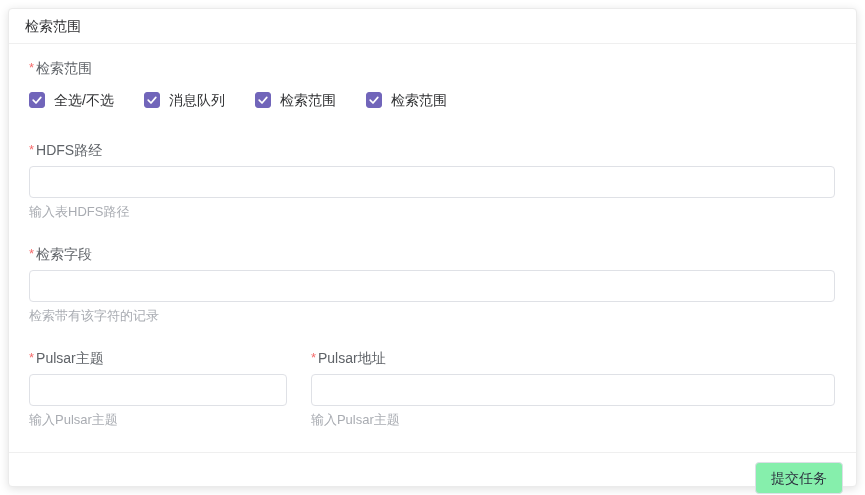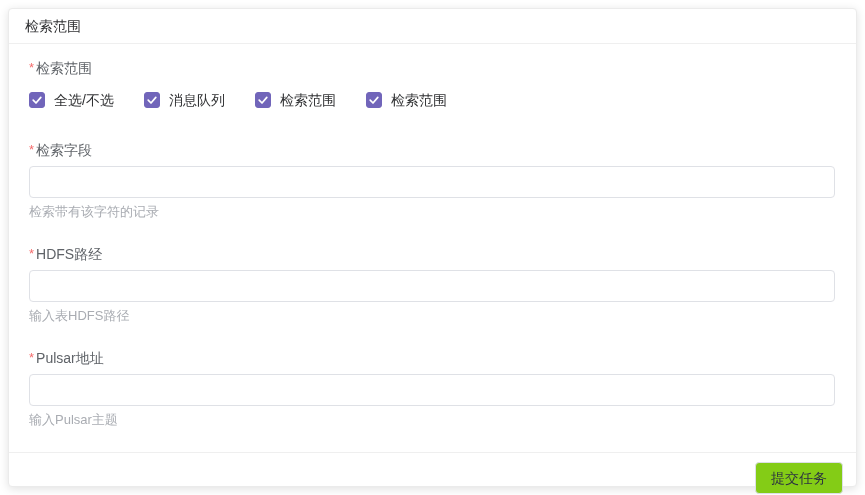--- a/index.html
+++ b/index.html
@@ -89,33 +89,33 @@
     margin-top: 6px;
     font-size: 13px;
     line-height: 16px;
     color: #a9acb2;
   }
   .form-row {
     display: flex;
     margin-bottom: 0;
   }
   .col-narrow { width: 32%; margin-right: 16px; }
-  .col-wide { flex: 1; }
+  .col-wide { flex: 1; margin-left: 8px; }
   .card-footer {
     border-top: 1px solid #efefef;
     padding: 9px 13px;
     display: flex;
     justify-content: flex-end;
   }
   .submit-button {
     padding: 8px 15px;
     font-size: 14px;
     line-height: 14px;
     color: #2e3440;
-    background: #84cc16;
+    background: #86efac;
     border: 1px solid #dcdfe6;
     border-radius: 4px;
     cursor: pointer;
     font-family: inherit;
   }
 </style>
 </head>
 <body>
 
 <div class="card">
@@ -161,35 +161,42 @@
                 <polyline points="2.2,6.2 5,9 9.8,3.4" fill="none" stroke="#ffffff" stroke-width="1.7" stroke-linecap="round" stroke-linejoin="round"></polyline>
               </svg>
           </span>
           <span class="checkbox-label">检索范围</span>
         </div>
       </div>
     </div>
 
     <div class="form-item">
       <div class="item-label">
+        <span class="required-mark">*</span><span>HDFS路经</span>
+      </div>
+      <input class="text-input" type="text" value="" style="">
+      <div class="helper-text">输入表HDFS路径</div>
+    </div>
+
+    <div class="form-item">
+      <div class="item-label">
         <span class="required-mark">*</span><span>检索字段</span>
       </div>
       <input class="text-input" type="text" value="" style="">
       <div class="helper-text">检索带有该字符的记录</div>
     </div>
 
-    <div class="form-item">
-      <div class="item-label">
-        <span class="required-mark">*</span><span>HDFS路经</span>
-      </div>
-      <input class="text-input" type="text" value="" style="">
-      <div class="helper-text">输入表HDFS路径</div>
-    </div>
-
     <div class="form-row">
+      <div class="form-item col-narrow">
+        <div class="item-label">
+          <span class="required-mark">*</span><span>Pulsar主题</span>
+        </div>
+        <input class="text-input" type="text" value="" style="">
+        <div class="helper-text">输入Pulsar主题</div>
+      </div>
       <div class="form-item col-wide">
         <div class="item-label">
           <span class="required-mark">*</span><span>Pulsar地址</span>
         </div>
         <input class="text-input" type="text" value="" style="">
         <div class="helper-text">输入Pulsar主题</div>
       </div>
     </div>
 
   </div>

